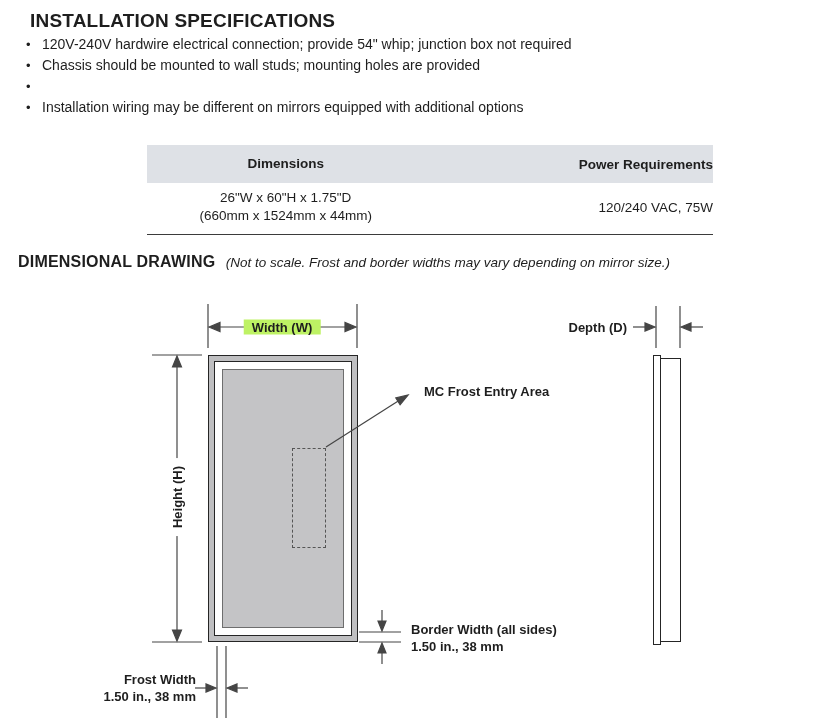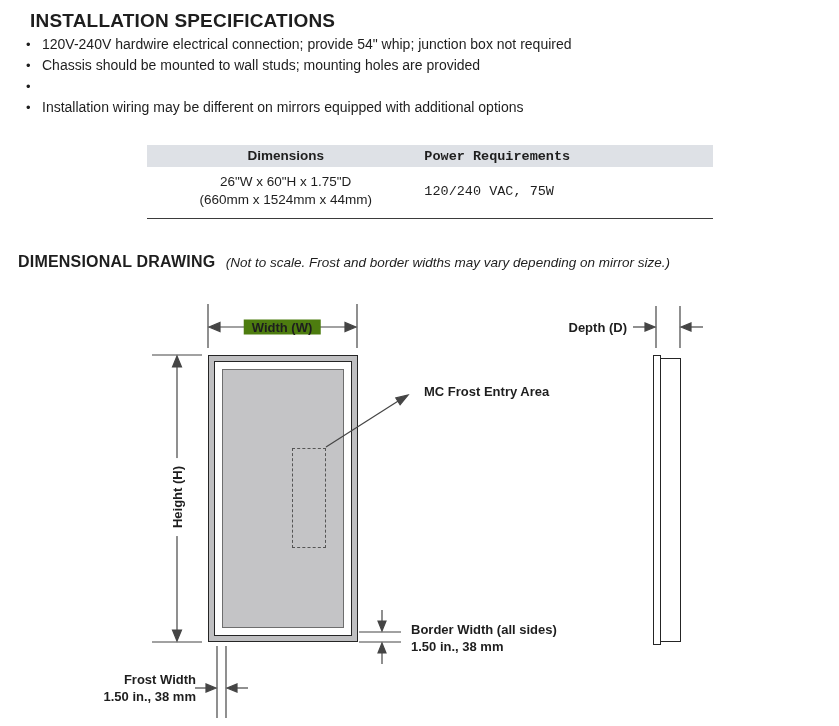--- a/index.html
+++ b/index.html
@@ -9,43 +9,43 @@
 
   
   .main-title { position:absolute; left:30px; top:10px; font-size:19px; font-weight:bold; letter-spacing:.2px; }
   .bullets { position:absolute; left:24px; top:33px; width:720px; font-size:14px; }
   .bullet-item { display:flex; height:21px; align-items:center;text-align:right; }
   .bullet-item .dot { width:18px; text-align:left; padding-left:2px; }
   .bullet-item .dot::before { content:"•"; font-size:13px; }
 
   
   .spec-table { position:absolute; left:147px; top:145px; width:566px; border-bottom:1.5px solid #3b3b3b; font-size:13.5px; }
-  .spec-header { display:flex; background:#dee1e6; height:22px; align-items:center; font-weight:bold; }
+  .spec-header { display:flex; background:#dee1e6; height:38px; align-items:center; font-weight:bold; }
   .spec-body { display:flex; align-items:center; padding:6px 0 9px 0; }
   .col-dim { width:49%; text-align:center; line-height:18px; }
-  .col-pow { width:51%; text-align:left;font-family:Liberation Mono, monospace; }
+  .col-pow { width:51%; text-align:right; }
 
   
   .drawing-title-row { position:absolute; left:18px; top:253px; white-space:nowrap; }
   .drawing-title { font-size:16px; font-weight:bold; letter-spacing:.2px; }
   .drawing-note { font-size:13.5px; font-style:italic; margin-left:6px;margin-top:48px; }
 
   .rect { position:absolute; }
   .mirror-outer { left:208px; top:355px; width:150px; height:287px; background:#bfbfc1; border:1.5px solid #252525; }
   .mirror-border { left:214px; top:361px; width:138px; height:275px; background:#ffffff; border:1.5px solid #252525; }
   .mirror-inner { left:222px; top:369px; width:122px; height:259px; background:#c4c4c6; border:1px solid #6e6e6e; }
   .cable-area { left:292px; top:448px; width:34px; height:100px; border:1.5px dashed #555555; background:transparent; }
 
   .side-strip { left:653px; top:355px; width:8px; height:290px; background:#ffffff; border:1px solid #252525; }
   .side-body { left:660px; top:358px; width:21px; height:284px; background:#ffffff; border:1px solid #252525; }
 
   .dim-svg { position:absolute; left:0; top:0; width:839px; height:726px; pointer-events:none; }
 
   .dim-label { position:absolute; font-weight:bold; font-size:13px; white-space:nowrap; }
-  .width-label { left:282px; top:327px; transform:translate(-50%,-50%); background:#4d7c0f; padding:0 8px; }
+  .width-label { left:282px; top:327px; transform:translate(-50%,-50%); background:#bef264; padding:0 8px; }
   .height-label { left:177px; top:497px; transform:translate(-50%,-50%) rotate(-90deg); background:#ffffff; padding:0 8px; }
   .depth-label { left:520px; top:320px; width:107px; text-align:right; }
   .mc-label { left:424px; top:384px; }
   .border-label { left:411px; top:621px; font-size:13px; line-height:17px; }
   .frost-label { left:60px; top:671px; width:136px; text-align:right; font-size:13px; line-height:17px; }
 </style>
 </head>
 <body>
 
 <div class="page">

